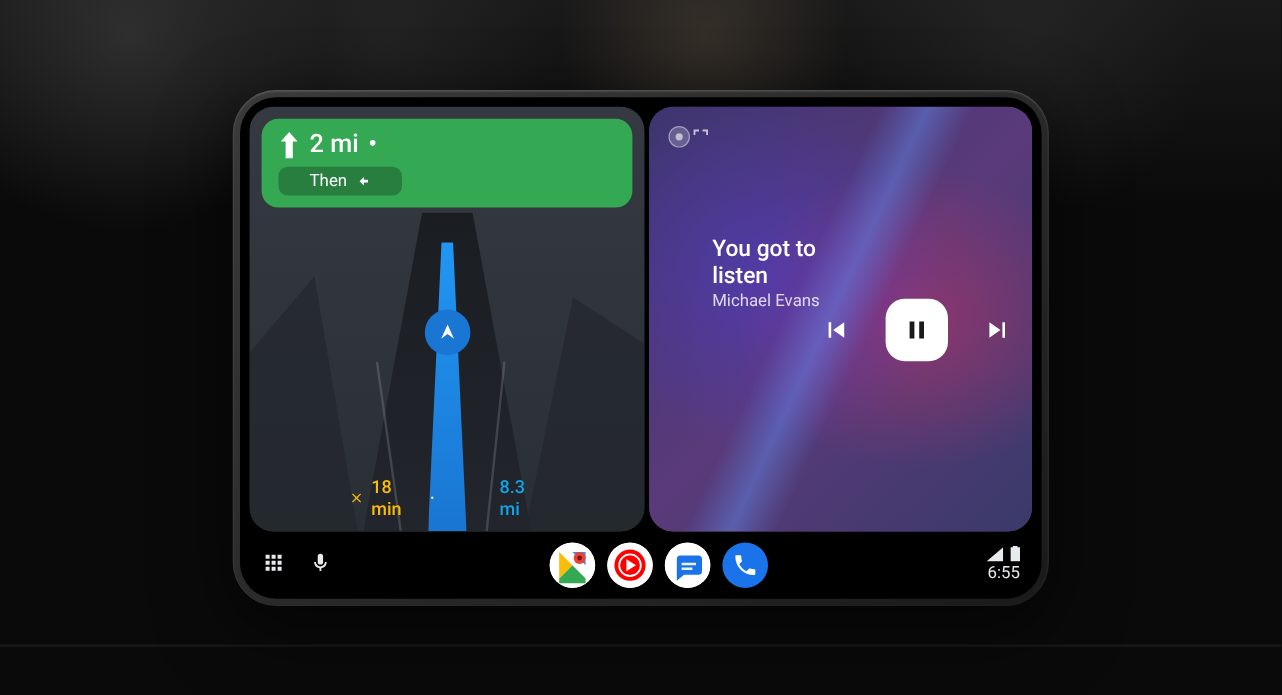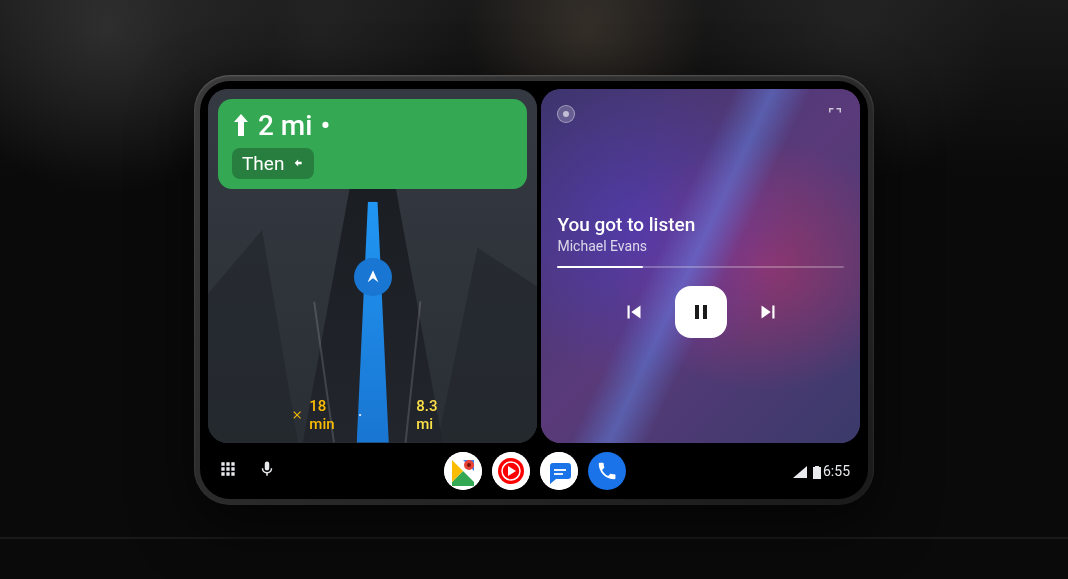--- a/index.html
+++ b/index.html
@@ -120,32 +120,32 @@
       right: 10px;
       background: #34a853;
       border-radius: 14px;
       padding: 10px 14px;
       color: #fff;
     }
     .direction-main {
       display: flex;
       align-items: center;
       gap: 8px;
-      font-size: 28px;
+      font-size: 21px;
       font-weight: 500;
     }
     .direction-then {
       display: inline-flex;
       align-items: center;
       gap: 6px;
       margin-top: 6px;
       background: rgba(0,0,0,0.25);
-      padding: 4px 10px;
+      padding: 4px 26px;
       border-radius: 8px;
-      font-size: 19px;
+      font-size: 14px;
     }
     .nav-arrow {
       position: absolute;
       top: 48%;
       left: 50%;
       transform: translateX(-50%);
       width: 38px;
       height: 38px;
       background: #1976d2;
       border-radius: 50%;
@@ -159,30 +159,30 @@
       bottom: 10px;
       left: 50%;
       transform: translateX(-50%);
       display: flex;
       align-items: center;
       gap: 6px;
       color: #fbbc04;
       font-size: 15px;
       font-weight: 500;
     }
-    .eta-bar .dist { color: #fde047; margin-left: 48px; }
+    .eta-bar .dist { color: #0ea5e9; margin-left: 48px; }
     .media-card {
       flex: 1;
       background: linear-gradient(135deg, #4a3d7a 0%, #5b3a8a 30%, #7b3a6a 60%, #4b3a7a 100%);
       border-radius: 20px;
       position: relative;
       overflow: hidden;
       padding: 16px;
       display: flex;
-      flex-direction: column;
+      flex-direction: row;
     }
     .media-art {
       position: absolute;
       inset: 0;
       background: 
         radial-gradient(ellipse at 30% 40%, rgba(80,60,200,0.6) 0%, transparent 50%),
         radial-gradient(ellipse at 70% 50%, rgba(200,50,100,0.5) 0%, transparent 50%),
         linear-gradient(135deg, #3d3570 0%, #5a3a7a 50%, #3a3a6a 100%);
     }
     .media-art::before {
@@ -286,21 +286,21 @@
       gap: 20px;
     }
     .bar-center {
       flex: 1;
       display: flex;
       justify-content: center;
       gap: 10px;
     }
     .bar-right {
       display: flex;
-      flex-direction: row;
+      flex-direction: column;
       align-items: flex-end;
       gap: 2px;
     }
     .status-icons {
       display: flex;
       gap: 6px;
       align-items: center;
     }
     .app-icon.maps { background: #fff; }
     .app-icon.yt { background: #fff; }

